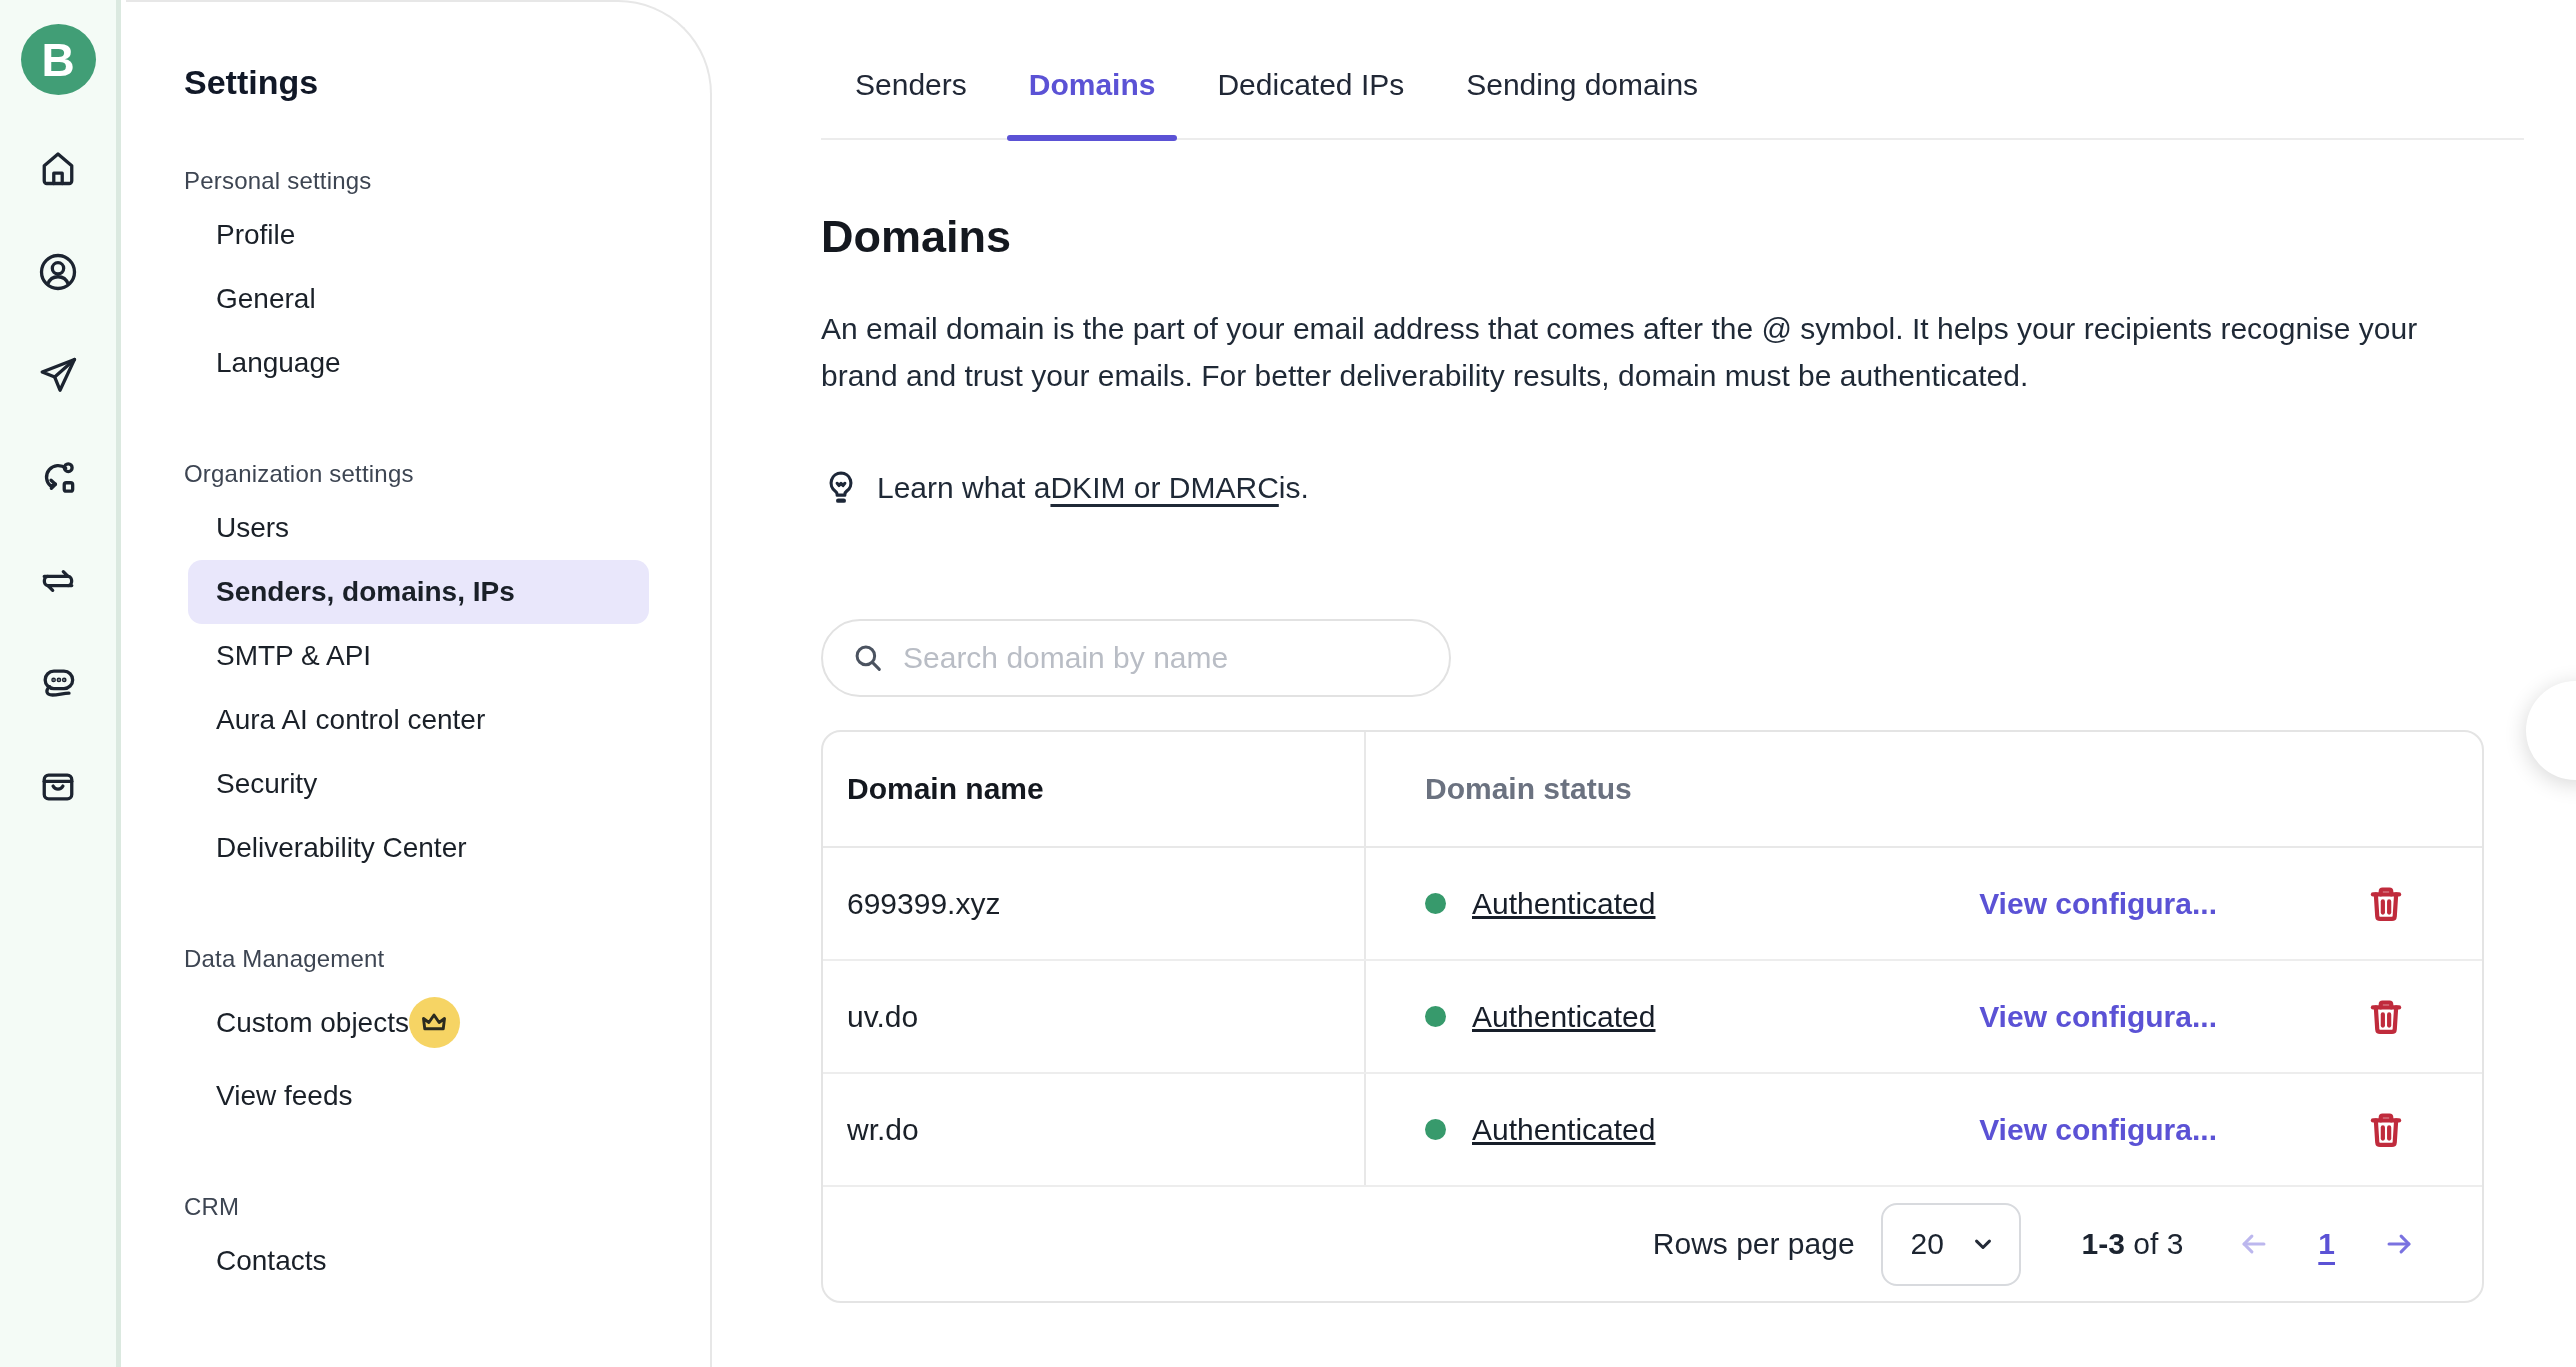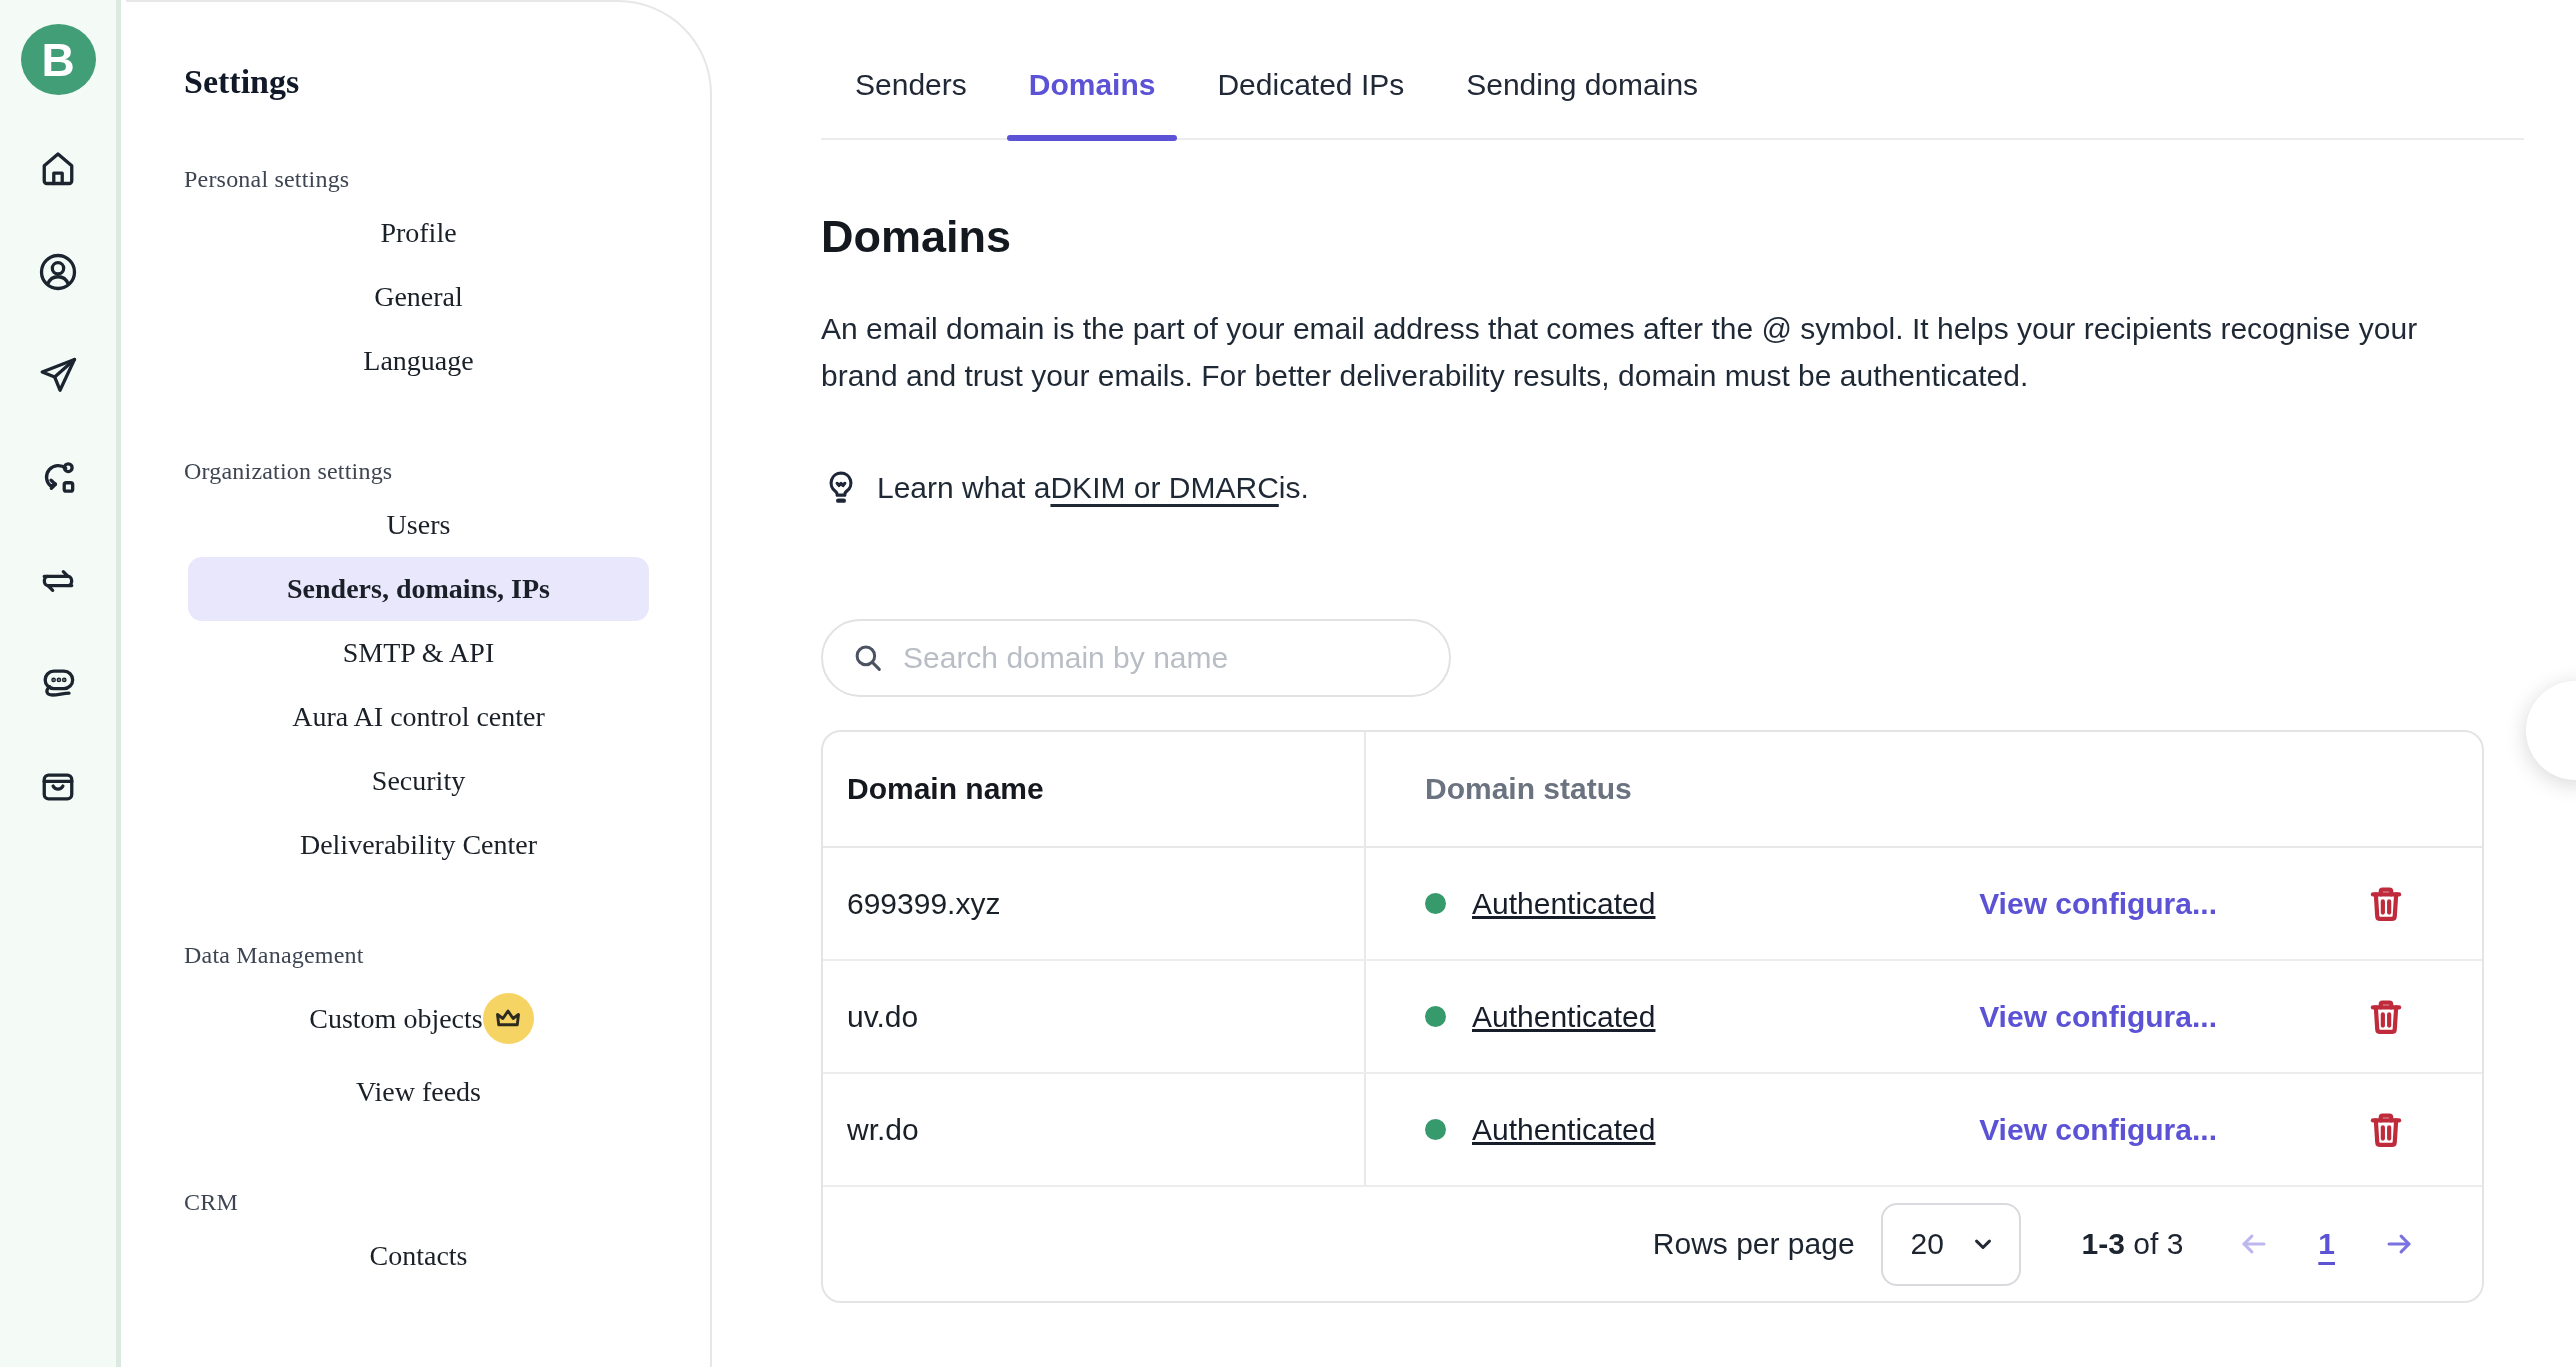--- a/index.html
+++ b/index.html
@@ -34,31 +34,30 @@
   .rail-btn svg { width: 44px; height: 44px; }
 
   
   .sidebar {
     position: absolute; left: 126px; top: 0; bottom: 0; width: 586px;
     background: #ffffff;
     border-right: 2px solid #e7e7e7;
     border-top: 2px solid #e7e7e7;
     border-top-right-radius: 94px;
     padding: 61px 0 0 58px;
-    font-family: Liberation Serif, serif;
   }
   .sidebar-title { font-size: 34px; font-weight: 700; color: #111827; }
   .side-section-label {
     margin-top: 65px; font-size: 24px; color: #3d4552; letter-spacing: 0.2px;
   }
   .side-items { margin-top: 8px; }
   .side-item {
     width: 461px; padding: 16px 28px; margin-left: 4px;
     font-size: 28px; color: #1a2028; border-radius: 14px; cursor: pointer;
-    display: flex; align-items: center; justify-content: center;
+    display: flex; align-items: center; justify-content: flex-start;
   }
   .side-item.active { background: #e9e7fb; font-weight: 700; }
   .badge-crown {
     width: 51px; height: 51px; border-radius: 50%; background: #f6d464;
     display: flex; align-items: center; justify-content: center; flex: none;
     margin-right: -6px;
   }
   .badge-crown svg { width: 30px; height: 30px; color: #2b2b1f; }
 
   

